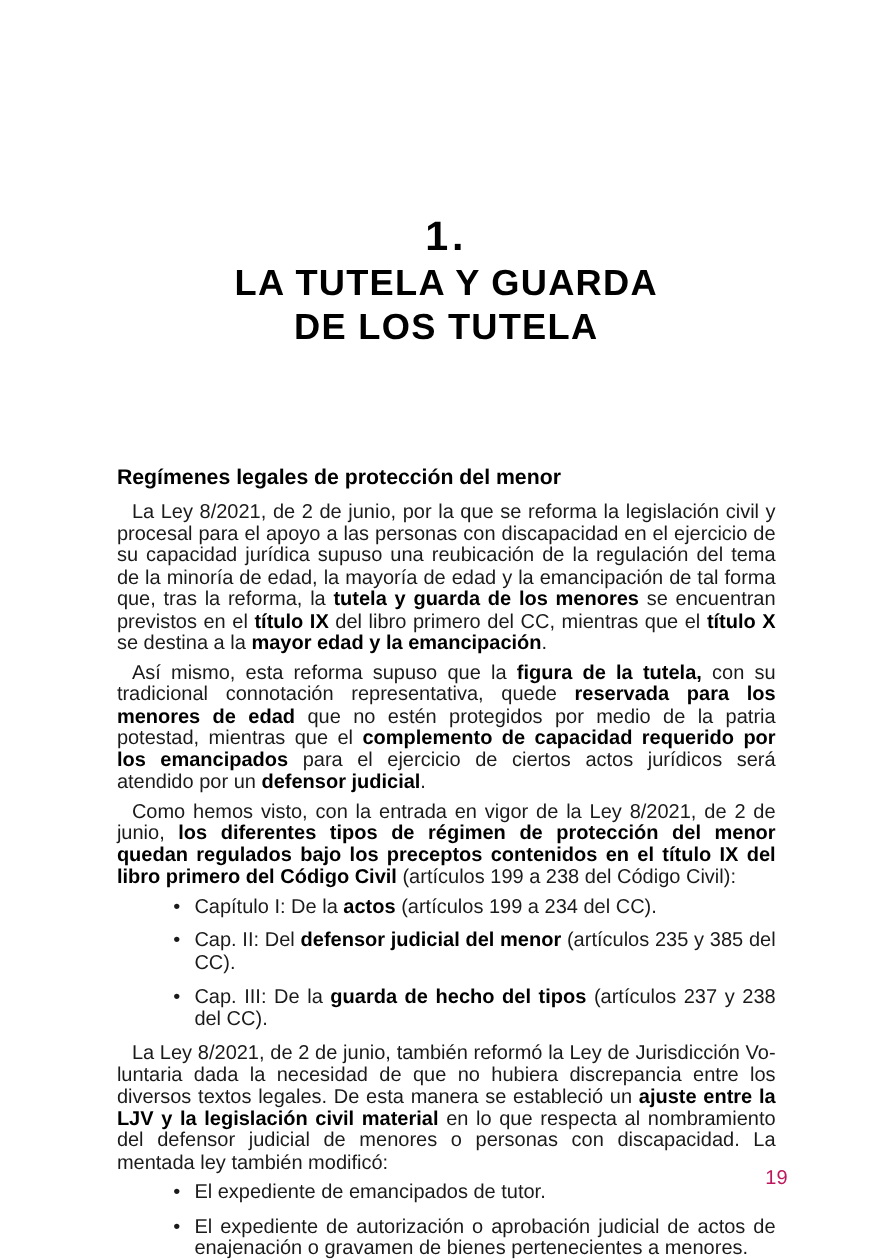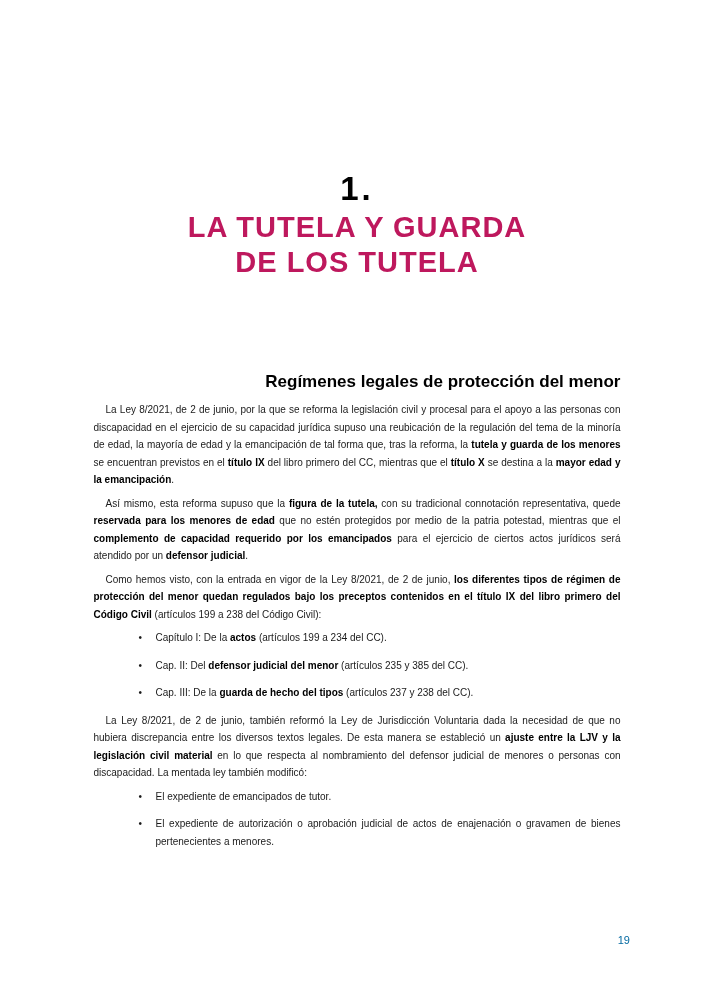--- a/index.html
+++ b/index.html
@@ -24,33 +24,33 @@
     letter-spacing: 3px;
     color: #000000;
   }
   .chapter-title {
     margin-top: 4px;
     text-align: center;
     font-weight: 700;
     font-size: 29px;
     line-height: 35px;
     letter-spacing: 1px;
-    color: #be185d;
+    color: #000000;
   }
   .section-heading {
     margin-top: 92px;
-    text-align: right;
+    text-align: left;
     font-weight: 700;
     font-size: 17px;
     line-height: 20px;
     color: #000000;
   }
   .content-blocks {
     margin-top: 9px;
-    font-size: 10px;
+    font-size: 16px;
     line-height: 17.5px;
   }
   p.body-par {
     margin: 0 0 6px 0;
     text-indent: 12px;
     text-align: justify;
     hyphens: manual;
   }
   .b { font-weight: 700; color: #000000; }
   ul.bullet-list {
@@ -68,22 +68,22 @@
   li.bullet-item::before {
     content: "\2022";
     position: absolute;
     left: 0;
     top: 0;
   }
   .page-number {
     position: absolute;
     top: 934px;
     right: 84px;
-    font-size: 11px;
-    color: #0369a1;
+    font-size: 16px;
+    color: #be185d;
   }
 </style>
 </head>
 <body>
 
 <div class="page">
   <div class="content">
     <div class="chapter-number">1.</div>
     <div class="chapter-title">
       <div>LA TUTELA Y GUARDA</div>

